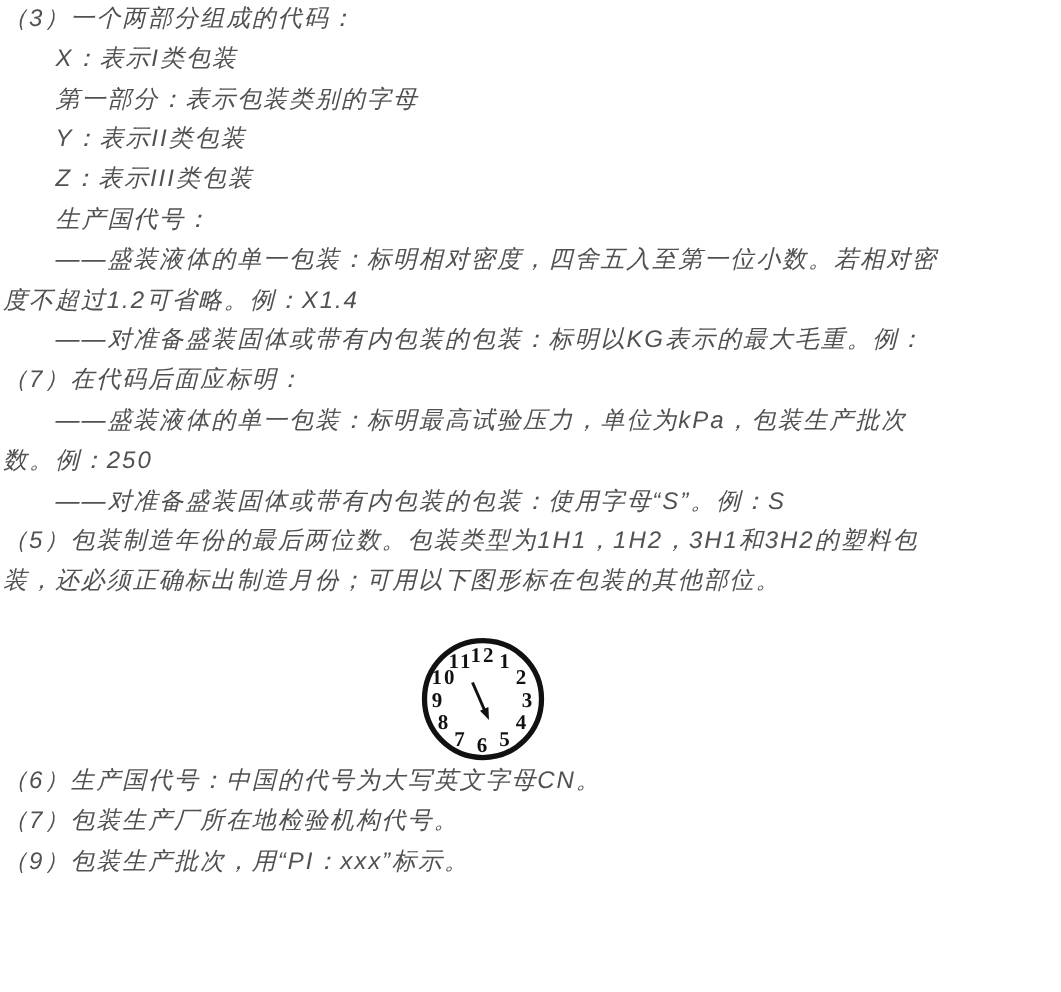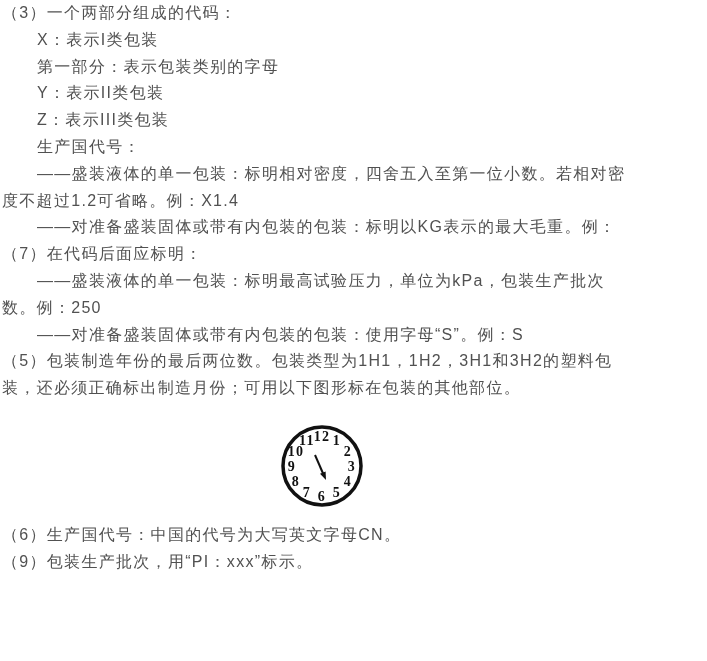--- a/index.html
+++ b/index.html
@@ -21,35 +21,35 @@
     font-family: "Liberation Sans", sans-serif;
     font-size: 16px;
     line-height: 26.8px;
     letter-spacing: 1.3px;
     color: #515151;
   }
   .text-block { }
   .line {
     white-space: nowrap;
     height: 26.8px;
+    font-style: italic;
   }
   .line.ind {
     text-indent: 35px;
   }
   .clock-row {
     margin-top: 22px;
     margin-left: 278px;
     width: 84px;
     height: 84px;
   }
   .clock-row svg {
     display: block;
   }
   .bottom-block {
-    margin-top: 14px;
   }
   .clock-num {
     font-family: "Liberation Serif", serif;
     font-weight: bold;
     font-size: 14px;
   }
 </style>
 </head>
 <body>
 
@@ -90,16 +90,17 @@
           <text x="27.0" y="21.0" text-anchor="middle" fill="#111111" class="clock-num">11</text>
           <text x="42.0" y="17.0" text-anchor="middle" fill="#111111" class="clock-num">12</text>
         </g>
       <line x1="35" y1="31" x2="43.5" y2="50.5" stroke="#111111" stroke-width="2"></line>
       <polygon points="46,56 45.6,47.4 40,49.8" fill="#111111"></polygon>
     </svg>
   </div>
 
   <div class="text-block bottom-block" id="bottom-block">
       <div class="line">（6）生产国代号：中国的代号为大写英文字母CN。</div>
+      <div class="line">（7）包装生产厂所在地检验机构代号。</div>
       <div class="line">（9）包装生产批次，用“PI：xxx”标示。</div>
     </div>
 
 </div>
 
 </body></html>

